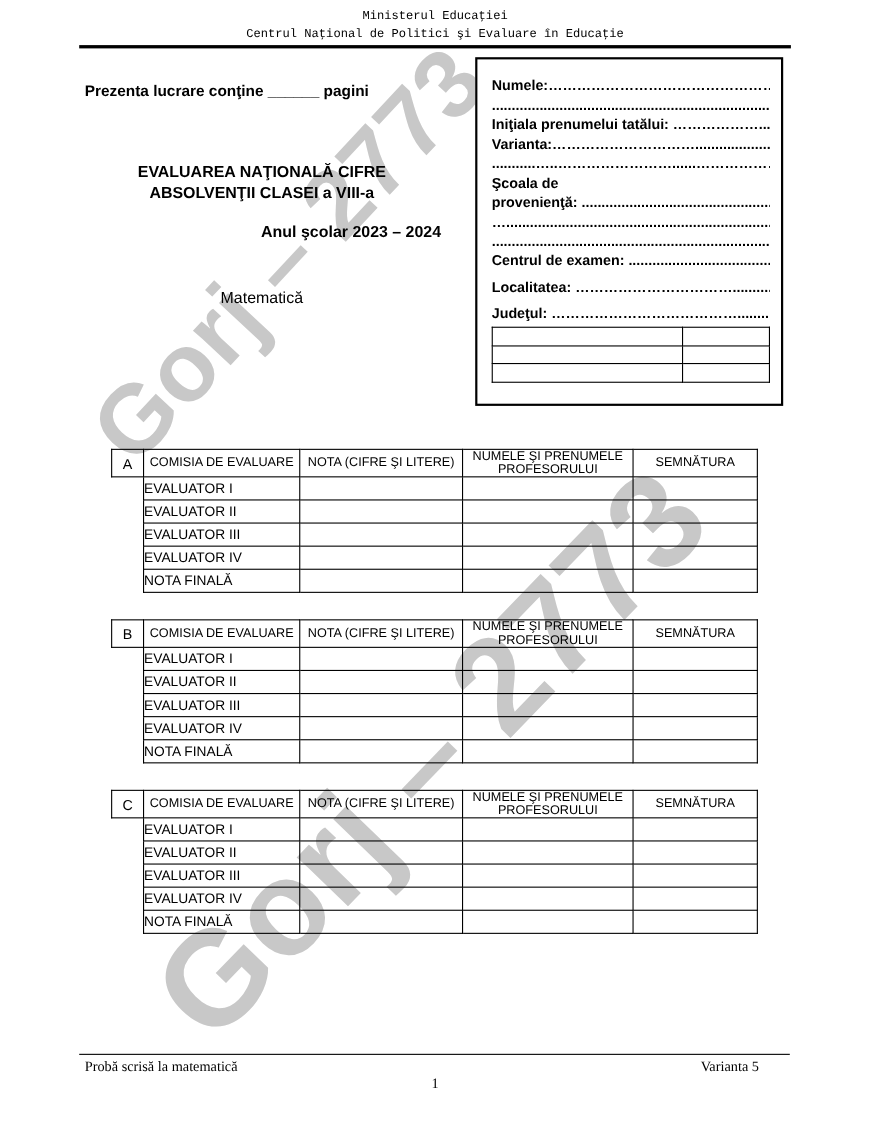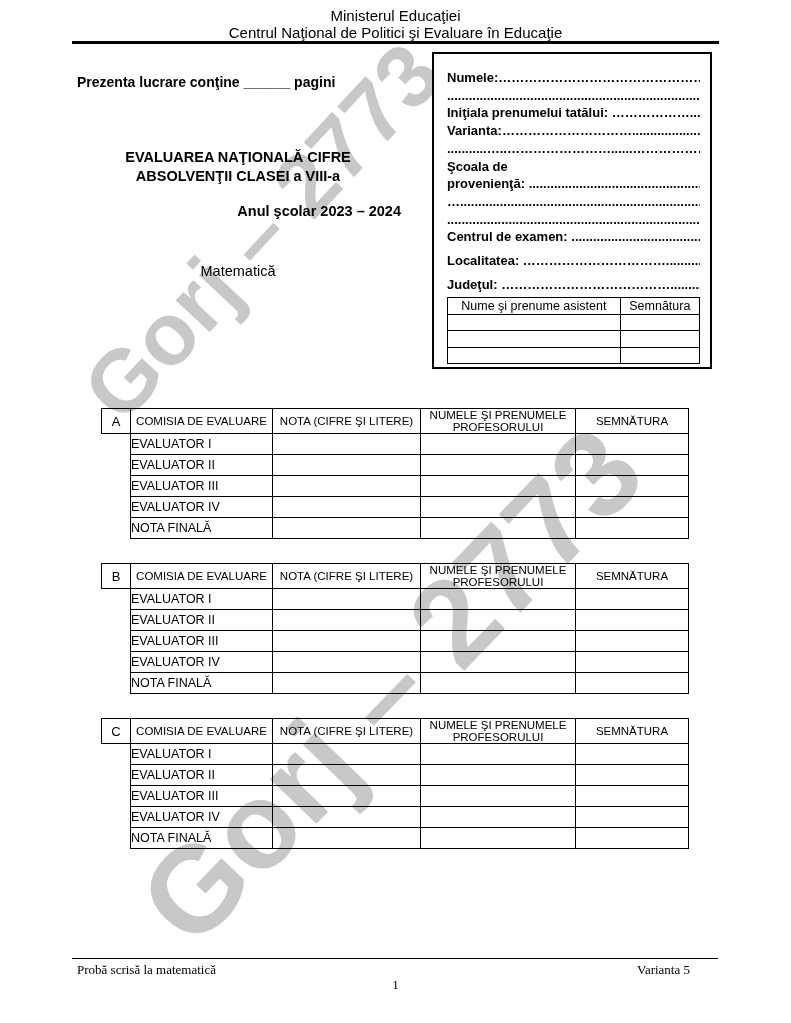--- a/index.html
+++ b/index.html
@@ -32,22 +32,22 @@
     left: 391px; top: 686px;
     font-size: 122px;
     transform: translate(-50%, -50%) rotate(-46deg);
   }
 
   
   .hdr {
     position: absolute; z-index: 2;
     left: 0; top: 7px; width: 791px;
     text-align: center;
-    font-family: Liberation Sans, sans-serif;
-    font-size: 15px;
+    font-family: Liberation Mono, monospace;
+    font-size: 11px;
     line-height: 17px;
   }
   .hdr-rule {
     position: absolute; z-index: 2;
     left: 72px; top: 41px; width: 647px;
     border-top: 3px solid #000;
   }
 
   
   .pages-line {
@@ -186,24 +186,20 @@
     <div class="sb-field"><span>Centrul de examen:</span><span> ............................................</span></div>
     <div class="sb-field gap"><span>Localitatea</span><span>: …………………………….................</span></div>
     <div class="sb-field gap"><span>Judeţul:</span><span> …………………………………..............</span></div>
 
     <table class="assist">
       <colgroup>
           <col style="width:172px">
           <col style="width:79px">
         </colgroup>
       <tbody>
-          <tr>
-        <td>Nume şi prenume asistent</td>
-        <td>Semnătura</td>
-      </tr>
       <tr>
             <td></td>
             <td></td>
           </tr>
       <tr>
             <td></td>
             <td></td>
           </tr>
       <tr>
             <td></td>

